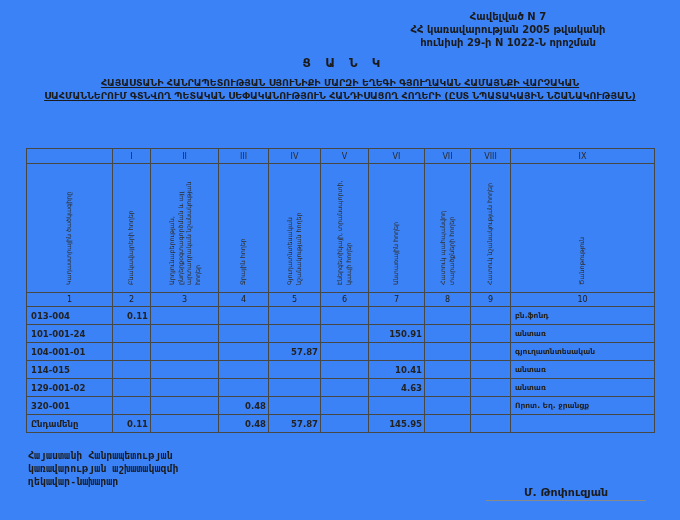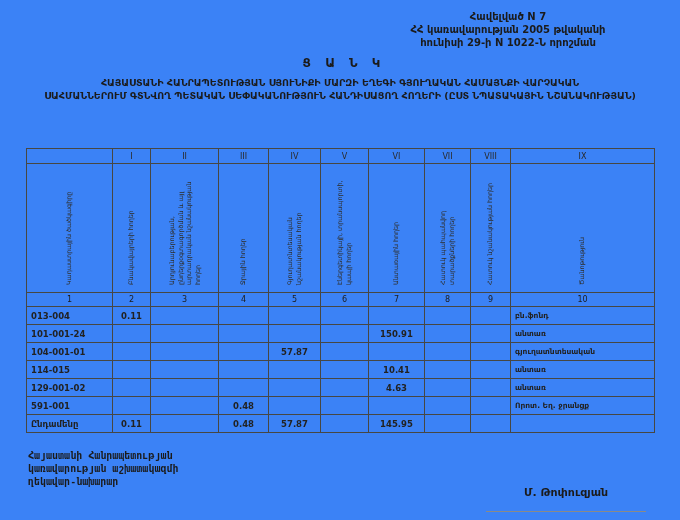--- a/index.html
+++ b/index.html
@@ -22,20 +22,21 @@
   }
   .doc-title {
     position: absolute; top: 56px; left: 4px; width: 100%;
     text-align: center; font-size: 12px; font-weight: bold;
     letter-spacing: 5px;
   }
   .doc-subtitle {
     position: absolute; top: 76px; left: 18px; right: 18px;
     text-align: center; font-size: 9.5px; font-weight: bold;
     line-height: 1.4;
+    text-decoration: underline;
   }
   table.land-table {
     position: absolute; top: 148px; left: 26px;
     width: 628px; border-collapse: collapse; table-layout: fixed;
   }
   .land-table th, .land-table td {
     border: 1px solid #474743;
     padding: 0 2px;
     overflow: hidden;
     white-space: nowrap;
@@ -59,33 +60,33 @@
     color: #2e2e2a;
   }
   tr.number-row th {
     height: 13px; font-size: 8px; font-weight: normal; text-align: center;
   }
   tbody td {
     height: 17px; font-size: 8.5px; font-weight: bold;
     vertical-align: middle; color: #222;
   }
   tbody td.code { text-align: left; padding-left: 4px; }
-  tbody td.num  { text-align: center; margin-top: 20px; }
+  tbody td.num  { text-align: right; margin-top: 20px; }
   tbody td.note { text-align: left; font-size: 7.5px; padding-left: 4px; }
   tbody tr.total-row td { font-weight: bold; }
   .footer-left {
     position: absolute; left: 28px; top: 450px;
     font-size: 10px; font-weight: bold; line-height: 1.3; font-family: Liberation Mono, monospace;
   }
   .signature {
     position: absolute; right: 34px; top: 486px;
     min-width: 140px; text-align: center;
     font-size: 11px; font-weight: bold;
     border-bottom: 1px solid #8a8a86;
-    padding: 0 10px 12px 10px;
+    padding: 0 10px 1px 10px;
   }
 </style>
 </head>
 <body>
 
 <div class="page">
 
   <div class="appendix">
     <div>Հավելված N 7</div>
     <div>ՀՀ կառավարության 2005 թվականի</div>
@@ -205,21 +206,21 @@
           <td class="num"></td>
           <td class="num"></td>
           <td class="num"></td>
           <td class="num"></td>
           <td class="num">4.63</td>
           <td class="num"></td>
           <td class="num"></td>
           <td class="note">անտառ</td>
         </tr>
         <tr>
-          <td class="code">591-001</td>
+          <td class="code">320-001</td>
           <td class="num"></td>
           <td class="num"></td>
           <td class="num">0.48</td>
           <td class="num"></td>
           <td class="num"></td>
           <td class="num"></td>
           <td class="num"></td>
           <td class="num"></td>
           <td class="note">Որոտ. Եղ. ջրանցք</td>
         </tr>

